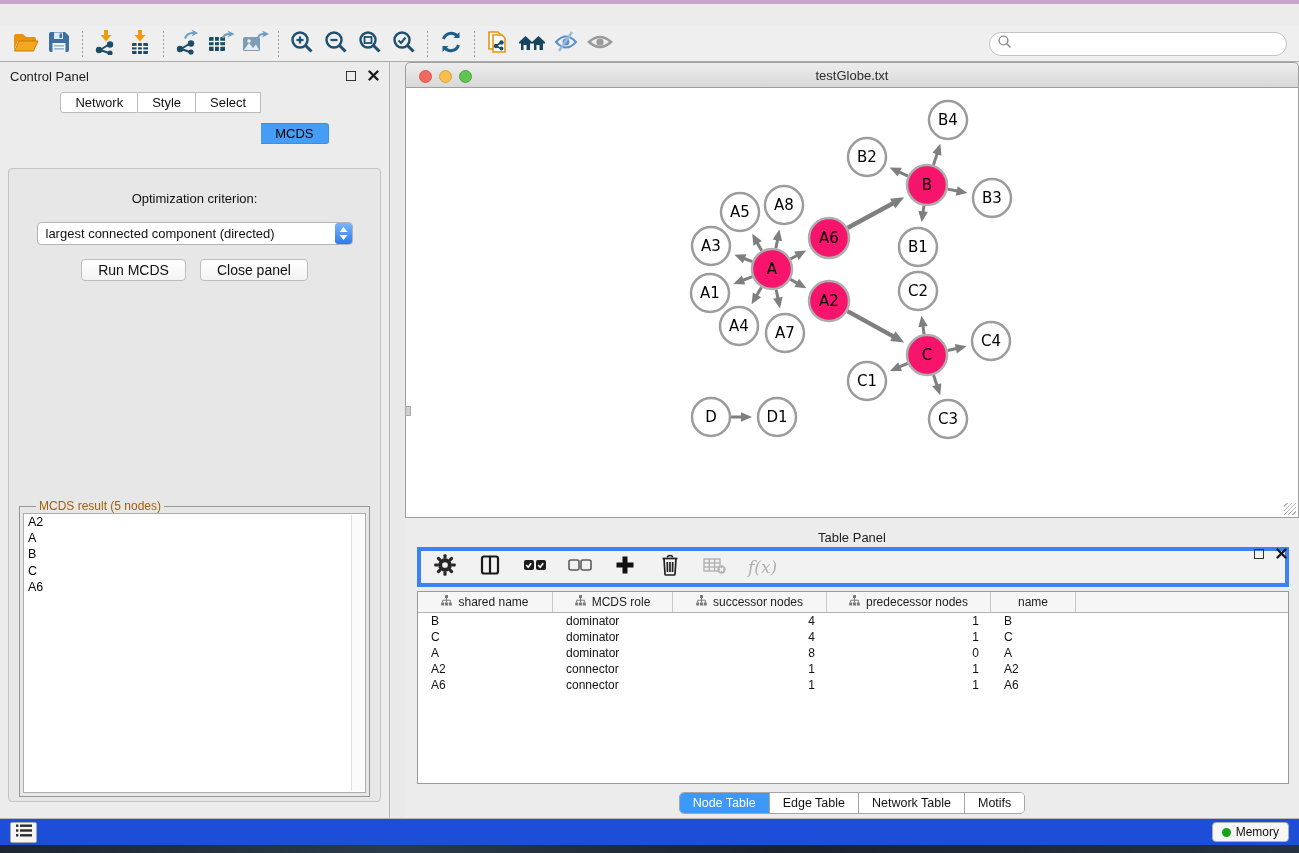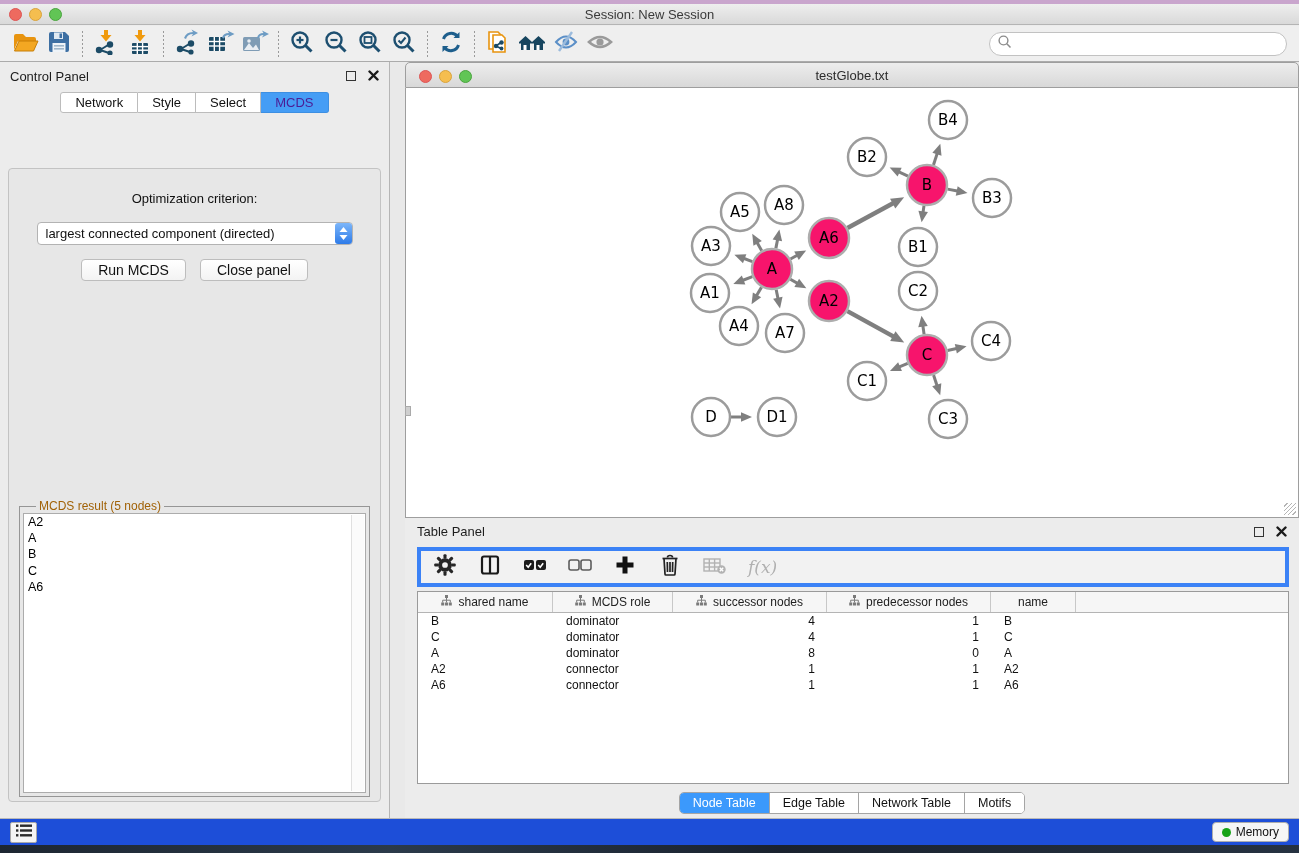--- a/index.html
+++ b/index.html
@@ -28,21 +28,21 @@
   .control-panel{width:390px;height:100%;background:#ececec;border-right:1px solid #b5b5b5;position:relative;}
   .panel-header{height:28px;display:flex;align-items:center;padding:0 10px;}
   .panel-header .ph-title{font-size:13px;color:#1d1d1d;}
   .ph-icons{margin-left:auto;display:flex;gap:12px;align-items:center;}
   .float-box{width:10px;height:10px;border:1.6px solid #333;}
   .cp-tabs{display:flex;justify-content:center;margin-top:2px;position:relative;z-index:2;}
   .cp-tab{height:21px;padding:2px 14px;font-size:13px;background:#fff;border:1px solid #bcbcbc;
     border-left:none;display:flex;align-items:center;color:#111;}
   .cp-tab:first-child{border-left:1px solid #bcbcbc;border-radius:3px 0 0 3px;}
   .cp-tab:last-child{border-radius:0 3px 3px 0;}
-  .cp-tab.active{background:#459df5;border-color:#3d8fe2;color:#4c1d95;}
+  .cp-tab.active{background:#459df5;border-color:#3d8fe2;color:#000000;margin-top:31px;}
   .cp-body{position:absolute;left:8px;right:8px;top:106px;bottom:16px;background:#e7e7e7;
     border:1px solid #c3c3c3;border-radius:4px;}
   .opt-label{text-align:center;margin-top:22px;font-size:13px;color:#111;}
   .criterion{position:relative;margin:16px auto 0;width:316px;height:23px;background:#fff;
     border:1px solid #b3b3b3;border-radius:4px;display:flex;align-items:center;}
   .criterion .val{font-size:13px;padding-left:8px;color:#111;flex:1;white-space:nowrap;overflow:hidden;}
   .stepper{width:17px;height:21px;border-radius:3px;background:linear-gradient(#7cb6fa,#2e7be8);
     display:flex;flex-direction:column;align-items:center;justify-content:center;gap:1px;margin-right:0px;}
   .stepper svg{display:block;}
   .btn-row{display:flex;justify-content:center;gap:14px;margin-top:14px;}
@@ -62,21 +62,21 @@
     border-radius:5px 5px 0 0;position:relative;}
   .nw-titlebar .tl{top:7px;}
   .nw-titlebar .tl.red{left:13px;} .nw-titlebar .tl.yellow{left:33px;} .nw-titlebar .tl.green{left:53px;}
   .nw-title{position:absolute;left:0;right:0;top:5px;text-align:center;font-size:13px;color:#2c2c2c;}
   .nw-canvas{flex:1;background:#fff;border:1px solid #9e9e9e;border-top:none;position:relative;overflow:hidden;}
   .nw-grip{position:absolute;right:2px;bottom:2px;width:12px;height:12px;
     background:repeating-linear-gradient(135deg,transparent,transparent 2px,#b5b5b5 2px,#b5b5b5 3px);}
   .nw-handle{position:absolute;left:0px;top:344px;width:6px;height:10px;background:#cfcfcf;border:1px solid #aaa;}
   
   .table-panel{flex:1;background:#ececec;position:relative;}
-  .tp-header{height:27px;display:flex;align-items:center;padding:12px 12px;}
+  .tp-header{height:27px;display:flex;align-items:center;padding:12px 12px;flex-direction:column;}
   .tp-header .ph-title{font-size:13px;color:#1d1d1d;}
   .tp-toolbar{margin:2px 10px 0 12px;height:40px;background:#f2f2f2;border:4px solid #3b82f6;
     display:flex;align-items:center;gap:21px;padding:0 12px;}
   .tp-tool{display:flex;align-items:center;justify-content:center;width:24px;height:24px;}
   .fx-label{font:italic 17px "DejaVu Serif",serif;color:#b0b0b0;}
   .tp-tablewrap{margin:4px 10px 0 12px;height:193px;background:#fff;border:1px solid #9a9a9a;overflow:hidden;}
   .tp-thead{display:flex;height:21px;background:#f6f6f6;border-bottom:1px solid #b4b4b4;}
   .tp-th{display:flex;align-items:center;justify-content:center;gap:6px;font-size:12px;color:#222;
     border-right:1px solid #c8c8c8;overflow:hidden;}
   .tp-th:last-child{border-right:none;}
@@ -97,26 +97,20 @@
   .mem-dot{width:9px;height:9px;border-radius:50%;background:#17a317;}
   .bottom-strip{position:absolute;left:0;top:845px;width:100%;height:8px;
     background:linear-gradient(90deg,#1d2631,#2b3a4a 30%,#1a222e 60%,#263241);}
 </style>
 </head>
 <body>
 
 <div id="screen">
   <div class="top-strip"></div>
 
-  <div class="titlebar">
-    <span class="tl red"></span>
-    <span class="tl yellow"></span>
-    <span class="tl green"></span>
-    <div class="title-text">Session: New Session</div>
-  </div>
 
   <div class="toolbar">
     <span class="tb-btn">
         <span>
       <svg width="27" height="24" viewBox="0 0 27 24">
             <path d="M2 6 q0-2 2-2 h7 l3 3 h8 q2 0 2 2 v2 h-18 l-4 9 z" fill="#e8940f"></path>
             <path d="M7 11 h19 l-4.5 10 h-19 z" fill="#f3a722" stroke="#c87f07" stroke-width="1"></path>
           </svg></span>
     </span>
     <span class="tb-btn">

